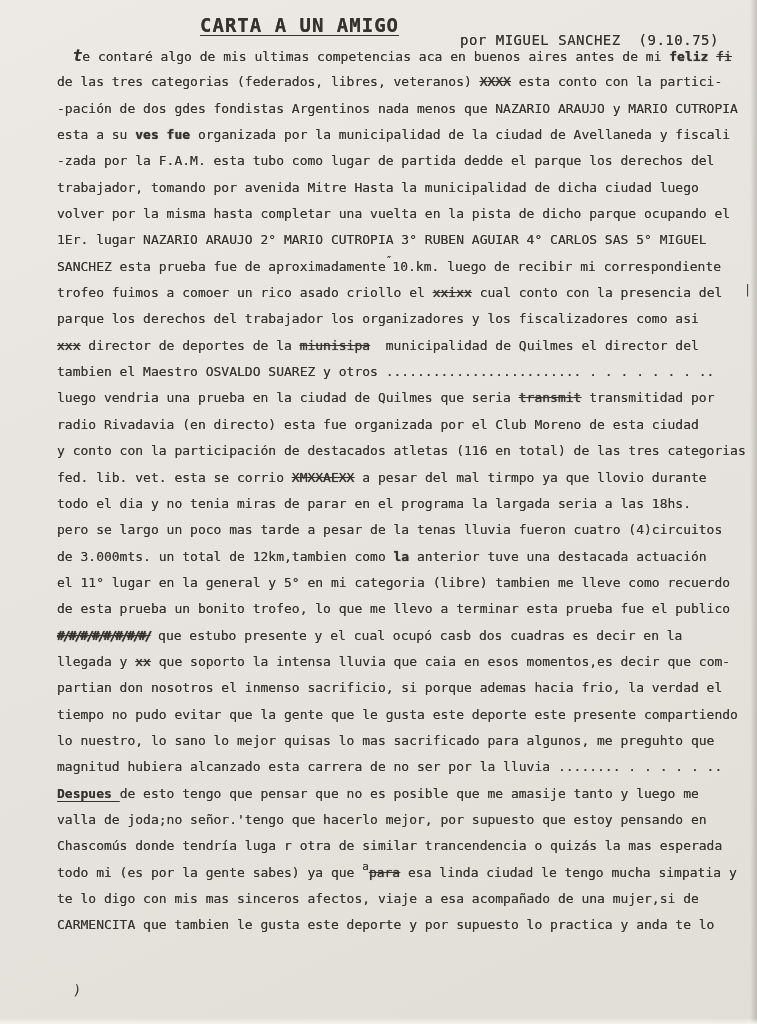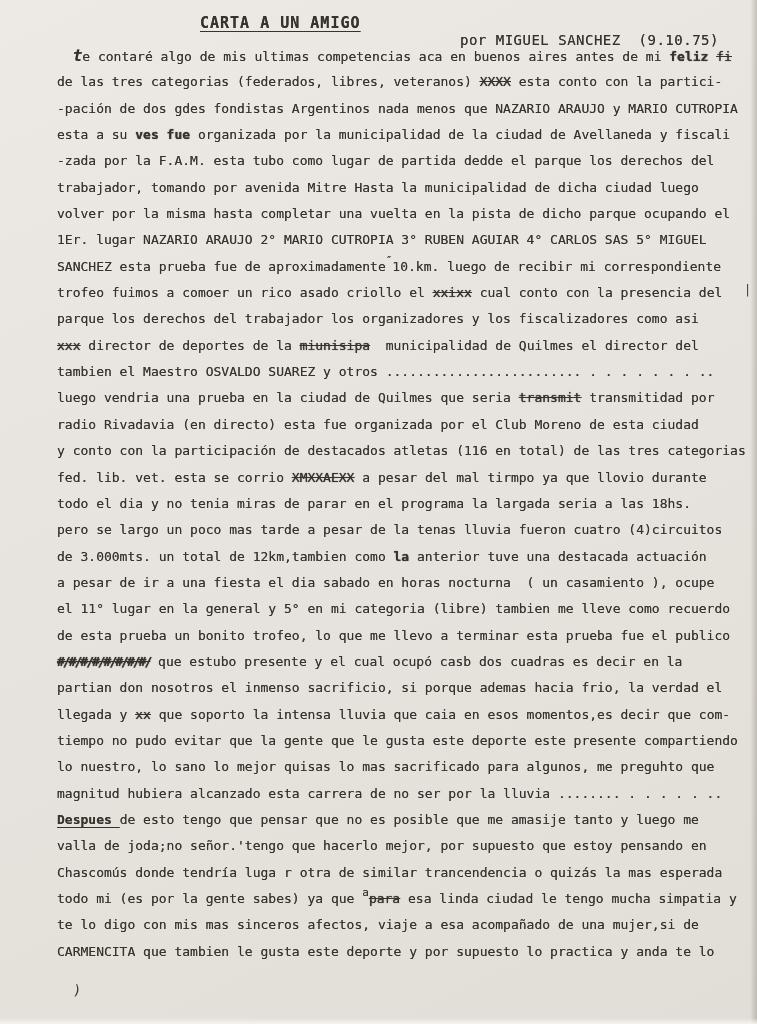--- a/index.html
+++ b/index.html
@@ -18,21 +18,21 @@
     pointer-events:none;
   }
   .page::after{
     content:"";position:absolute;left:0;bottom:0;width:100%;height:6px;
     background:linear-gradient(to bottom,rgba(244,242,238,0) 0%,rgba(248,246,242,0.9) 100%);
     pointer-events:none;
   }
   .header{position:absolute;top:10px;left:0;width:100%;height:30px;}
   .title{
     position:absolute;left:200px;top:4px;
-    font-size:15px;font-weight:bold;letter-spacing:1px;
+    font-size:19px;font-weight:bold;letter-spacing:1px;
     text-decoration:underline;text-underline-offset:3px;
     white-space:pre;
     text-shadow:0 0 .5px rgba(40,38,33,.8);
   }
   .byline{
     position:absolute;left:460px;top:22px;
     font-size:14px;letter-spacing:.5px;white-space:pre;
     text-shadow:0 0 .5px rgba(40,38,33,.7);
   }
   .body{
@@ -74,26 +74,25 @@
       <div class="line"><span>parque los derechos del trabajador los organizadores y los fiscalizadores como asi</span></div>
       <div class="line"><span class="x">xxx</span><span> director de deportes de la </span><span class="x">miunisipa</span><span>  municipalidad de Quilmes el director del</span></div>
       <div class="line"><span>tambien el Maestro OSVALDO SUAREZ y otros ......................... . . . . . . . ..</span></div>
       <div class="line"><span>luego vendria una prueba en la ciudad de Quilmes que seria </span><span class="x">transmit</span><span> transmitidad por</span></div>
       <div class="line"><span>radio Rivadavia (en directo) esta fue organizada por el Club Moreno de esta ciudad</span></div>
       <div class="line"><span>y conto con la participación de destacados atletas (116 en total) de las tres categorias</span></div>
       <div class="line"><span>fed. lib. vet. esta se corrio </span><span class="x">XMXXAEXX</span><span> a pesar del mal tirmpo ya que llovio durante</span></div>
       <div class="line"><span>todo el dia y no tenia miras de parar en el programa la largada seria a las 18hs.</span></div>
       <div class="line"><span>pero se largo un poco mas tarde a pesar de la tenas lluvia fueron cuatro (4)circuitos</span></div>
       <div class="line"><span>de 3.000mts. un total de 12km,tambien como </span><span class="b">la</span><span> anterior tuve una destacada actuación</span></div>
-      <div class="line"><span>a pesar de ir a una fiesta el dia sabado en horas nocturna  ( un casamiento ), ocupe</span></div>
       <div class="line"><span>el 11° lugar en la general y 5° en mi categoria (libre) tambien me lleve como recuerdo</span></div>
       <div class="line"><span>de esta prueba un bonito trofeo, lo que me llevo a terminar esta prueba fue el publico</span></div>
       <div class="line"><span class="x2">#/#/#/#/#/#/#/#/</span><span> que estubo presente y el cual ocupó casb dos cuadras es decir en la</span></div>
+      <div class="line"><span>llegada y </span><span class="x">xx</span><span> que soporto la intensa lluvia que caia en esos momentos,es decir que com-</span></div>
       <div class="line"><span>partian don nosotros el inmenso sacrificio, si porque ademas hacia frio, la verdad el</span></div>
-      <div class="line"><span>llegada y </span><span class="x">xx</span><span> que soporto la intensa lluvia que caia en esos momentos,es decir que com-</span></div>
       <div class="line"><span>tiempo no pudo evitar que la gente que le gusta este deporte este presente compartiendo</span></div>
       <div class="line"><span>lo nuestro, lo sano lo mejor quisas lo mas sacrificado para algunos, me preguhto que</span></div>
       <div class="line"><span>magnitud hubiera alcanzado esta carrera de no ser por la lluvia ........ . . . . . ..</span></div>
       <div class="line"><span class="u">Despues </span><span>de esto tengo que pensar que no es posible que me amasije tanto y luego me</span></div>
       <div class="line"><span>valla de joda;no señor.'tengo que hacerlo mejor, por supuesto que estoy pensando en</span></div>
       <div class="line"><span>Chascomús donde tendría luga r otra de similar trancendencia o quizás la mas esperada</span></div>
       <div class="line"><span>todo mi (es por la gente sabes) ya que </span><span class="sup">a</span><span class="x">para</span><span> esa linda ciudad le tengo mucha simpatia y</span></div>
       <div class="line"><span>te lo digo con mis mas sinceros afectos, viaje a esa acompañado de una mujer,si de</span></div>
       <div class="line"><span>CARMENCITA que tambien le gusta este deporte y por supuesto lo practica y anda te lo</span></div>
     </div>

